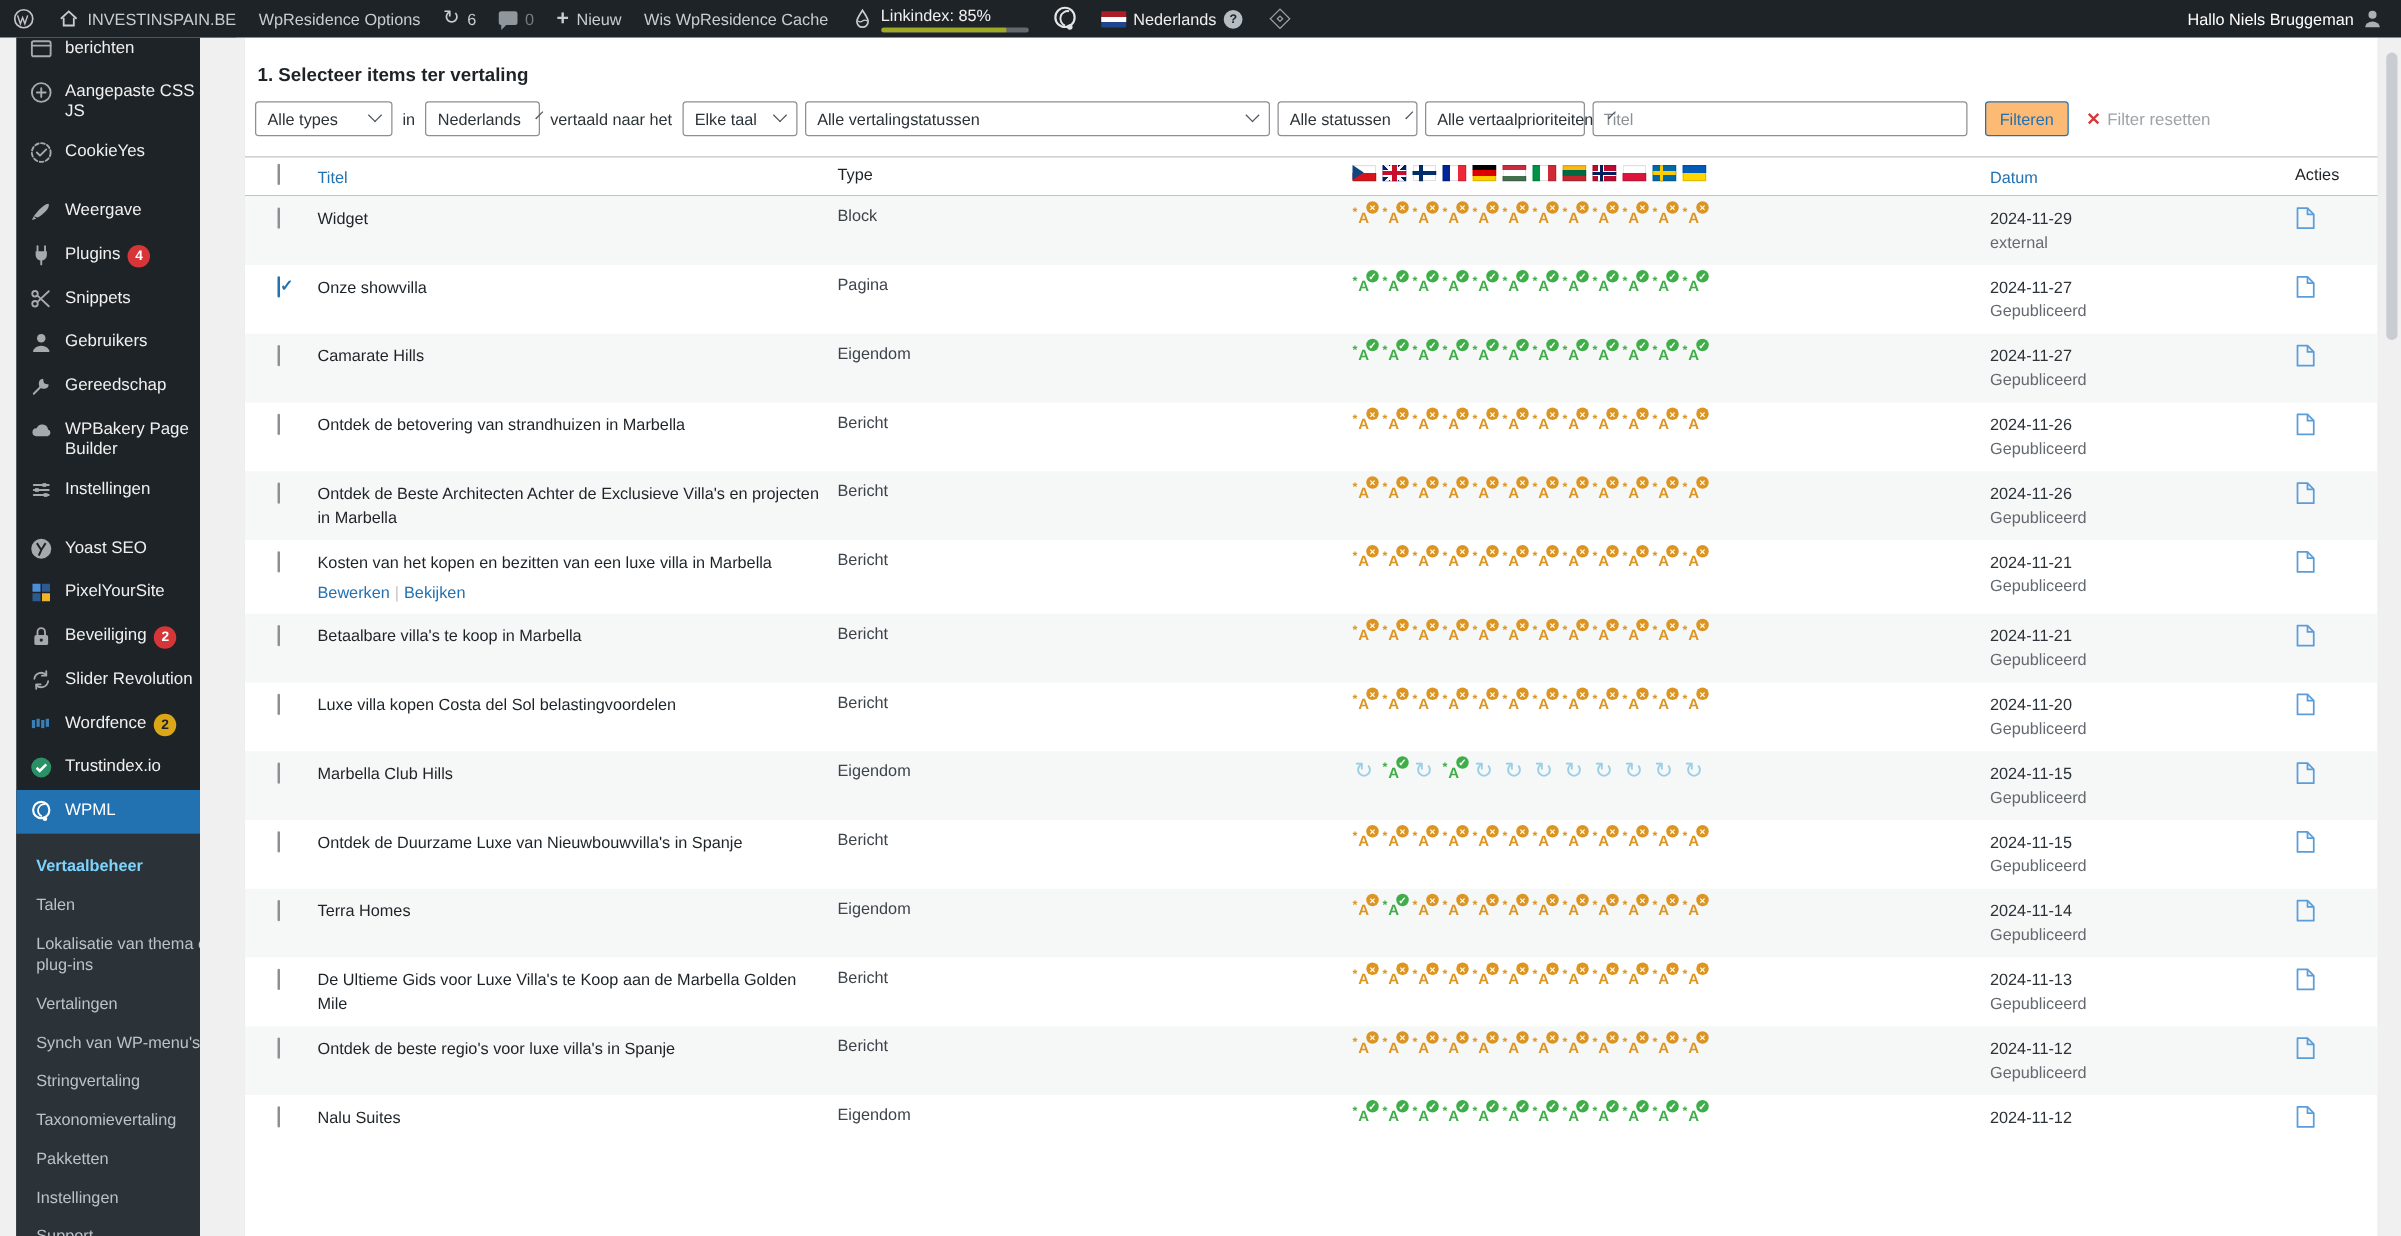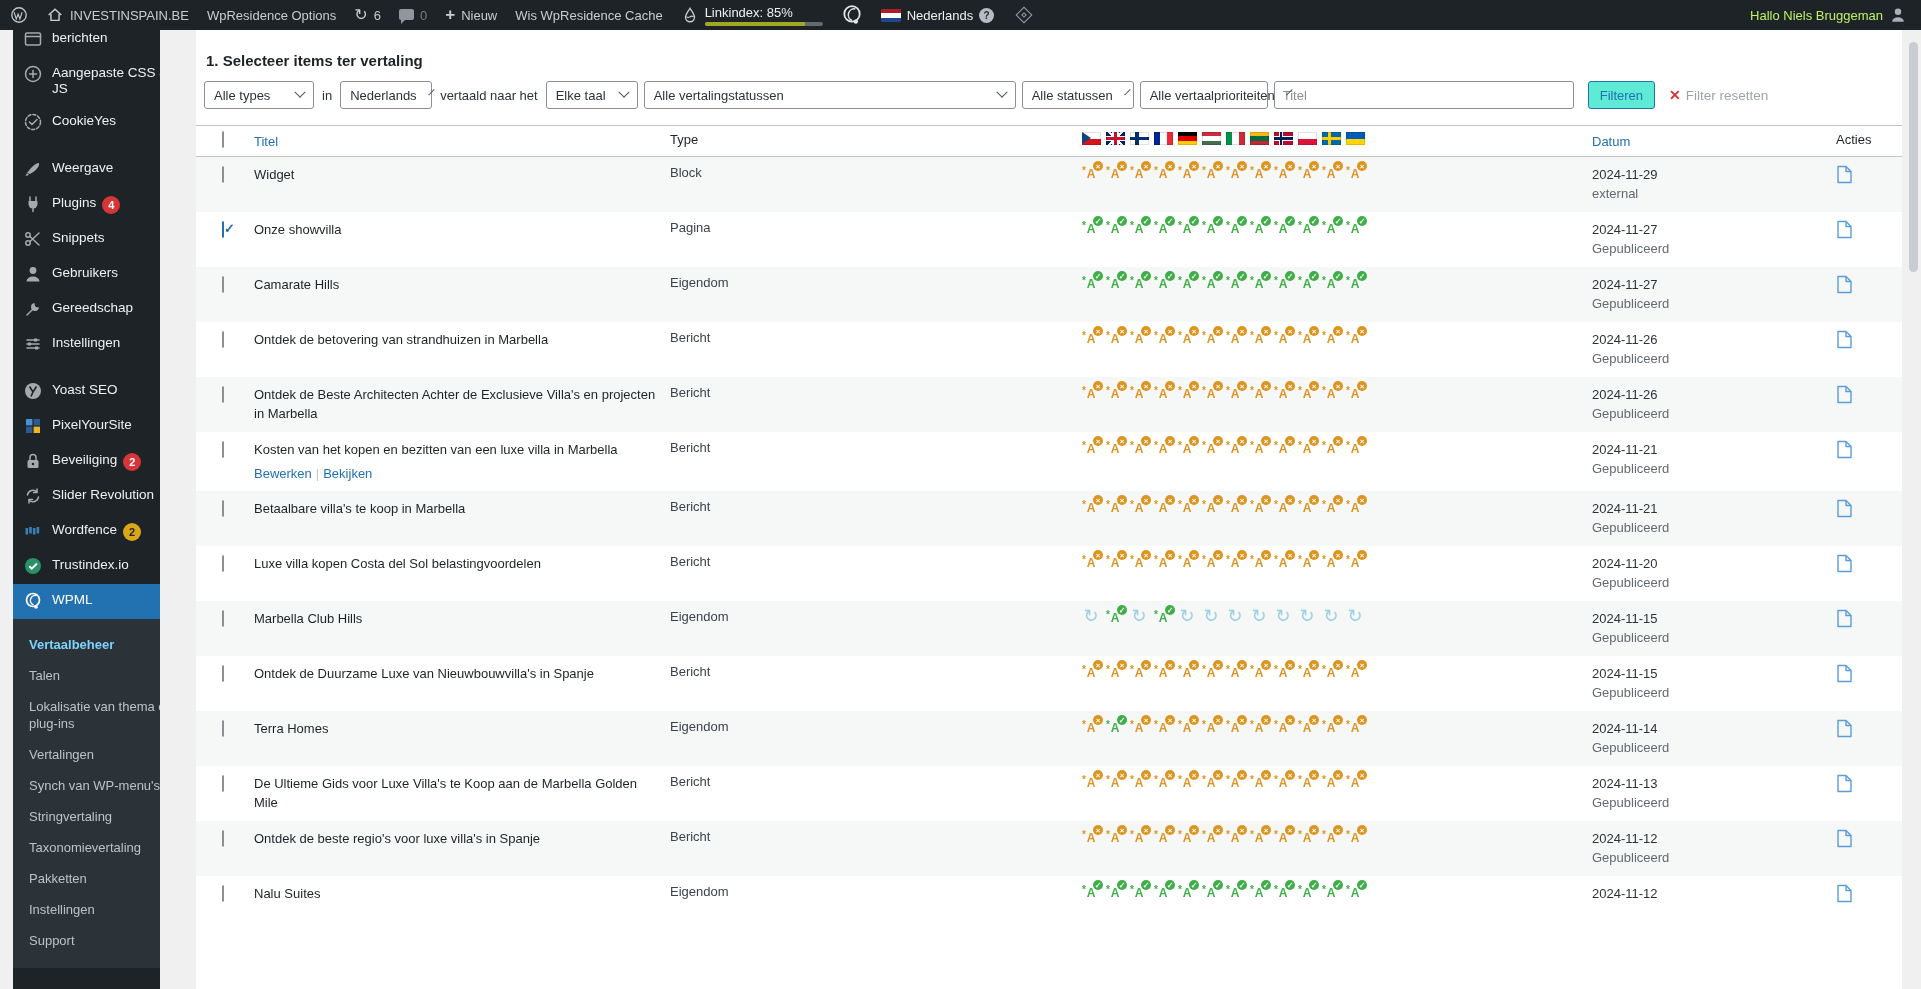--- a/index.html
+++ b/index.html
@@ -51,21 +51,21 @@
   #panel h2 { font-size:15px; font-weight:bold; color:#1d2327; padding:22px 0 0 10px; }
 
   
   #filters { display:flex; align-items:center; gap:6px; padding:12px 0 0 8px; }
   .sel { height:28px; background:#fff; border:1px solid #8c8f94; border-radius:3px; display:flex; align-items:center; padding:0 9px; color:#2c3338; cursor:pointer; white-space:nowrap; }
   .sel::after { content:''; width:7px; height:7px; border-right:1.6px solid #50575e; border-bottom:1.6px solid #50575e; transform:rotate(45deg) translate(-2px,-2px); margin-left:auto; }
   .sel span { margin-right:14px; }
   .flt-lbl { padding:0 2px; }
   #title-filter { width:300px; height:28px; border:1px solid #8c8f94; border-radius:3px; padding:0 8px; font-size:13px; font-family:"Liberation Sans",sans-serif; color:#2c3338; }
   #title-filter::placeholder { color:#8c8f94; }
-  #filter-btn { height:28px; padding:0 11px; background:#5eead4; border:1px solid #2271b1; border-radius:3px; color:#2271b1; font-size:13px; font-family:"Liberation Sans",sans-serif; cursor:pointer; margin-left:8px; }
+  #filter-btn { height:28px; padding:0 11px; background:#fdba74; border:1px solid #2271b1; border-radius:3px; color:#2271b1; font-size:13px; font-family:"Liberation Sans",sans-serif; cursor:pointer; margin-left:8px; }
   #reset-filter { display:flex; align-items:center; gap:5px; color:#9ea3a8; cursor:pointer; margin-left:8px; font-size:13.5px; }
   #reset-filter .x { color:#d63638; font-weight:bold; font-size:14px; }
 
   
   #tbl { margin-top:16px; }
   .trow, #thead { display:flex; align-items:flex-start; }
   #thead { border-top:1px solid #c3c4c7; border-bottom:1px solid #c3c4c7; min-height:28px; }
   #thead .c-check { padding-top:6px; }
   #thead .c-title a { color:#2271b1; text-decoration:none; cursor:pointer; }
   #thead .c-date a { color:#2271b1; cursor:pointer; }
@@ -183,21 +183,21 @@
       <span class="helpc">?</span>
     </span>
     <span class="itm" style="margin-left:6px;">
       <span class="diamond">
           <i></i>
         </span>
     </span>
   </div>
   <div class="right">
     <span class="itm">
-      <span style="color:#bef264;text-align:center;">Hallo Niels Bruggeman</span>
+      <span style="color:#ffffff;text-align:center;">Hallo Niels Bruggeman</span>
       <svg class="abi" viewBox="0 0 20 20">
         <circle cx="10" cy="6.5" r="3.6" fill="#aab0b5"></circle>
         <path d="M3.5,17.5 a6.5,5 0 0 1 13,0 z" fill="#aab0b5"></path>
       </svg>
     </span>
   </div>
 </div>
 
 <div id="sidebar">
   <ul id="sb-top">
@@ -253,20 +253,26 @@
           <path d="M3.5,17.5 a6.5,5 0 0 1 13,0 z" fill="#a7aaad"></path>
         </svg>
         <span class="lbl">Gebruikers</span>
       </li>
       <li class="mi">
         <svg class="si" viewBox="0 0 20 20">
           <path d="M11.5,4 a4,4 0 1 0 4.5,4.5 l-3,-0.5 -1,-1 z" fill="#a7aaad"></path>
           <path d="M10,10 L4,16" fill="none" stroke="#a7aaad" stroke-width="1.5" stroke-linecap="round" stroke-linejoin="round"></path>
         </svg>
         <span class="lbl">Gereedschap</span>
+      </li>
+      <li class="mi">
+        <svg class="si" viewBox="0 0 20 20">
+          <path d="M6,15 a3.2,3.2 0 0 1 0.3,-6.4 a4.8,4.8 0 0 1 9.2,1 a2.8,2.8 0 0 1 -0.5,5.4 z" fill="#a7aaad"></path>
+        </svg>
+        <span class="lbl">WPBakery Page Builder</span>
       </li>
       <li class="mi">
         <svg class="si" viewBox="0 0 20 20">
           <path d="M4,6 h12 M4,10 h12 M4,14 h12" fill="none" stroke="#a7aaad" stroke-width="1.5" stroke-linecap="round" stroke-linejoin="round"></path>
           <rect x="11" y="4.5" width="3" height="3" fill="#a7aaad"></rect>
           <rect x="5" y="8.5" width="3" height="3" fill="#a7aaad"></rect>
           <rect x="12" y="12.5" width="3" height="3" fill="#a7aaad"></rect>
         </svg>
         <span class="lbl">Instellingen</span>
       </li>

